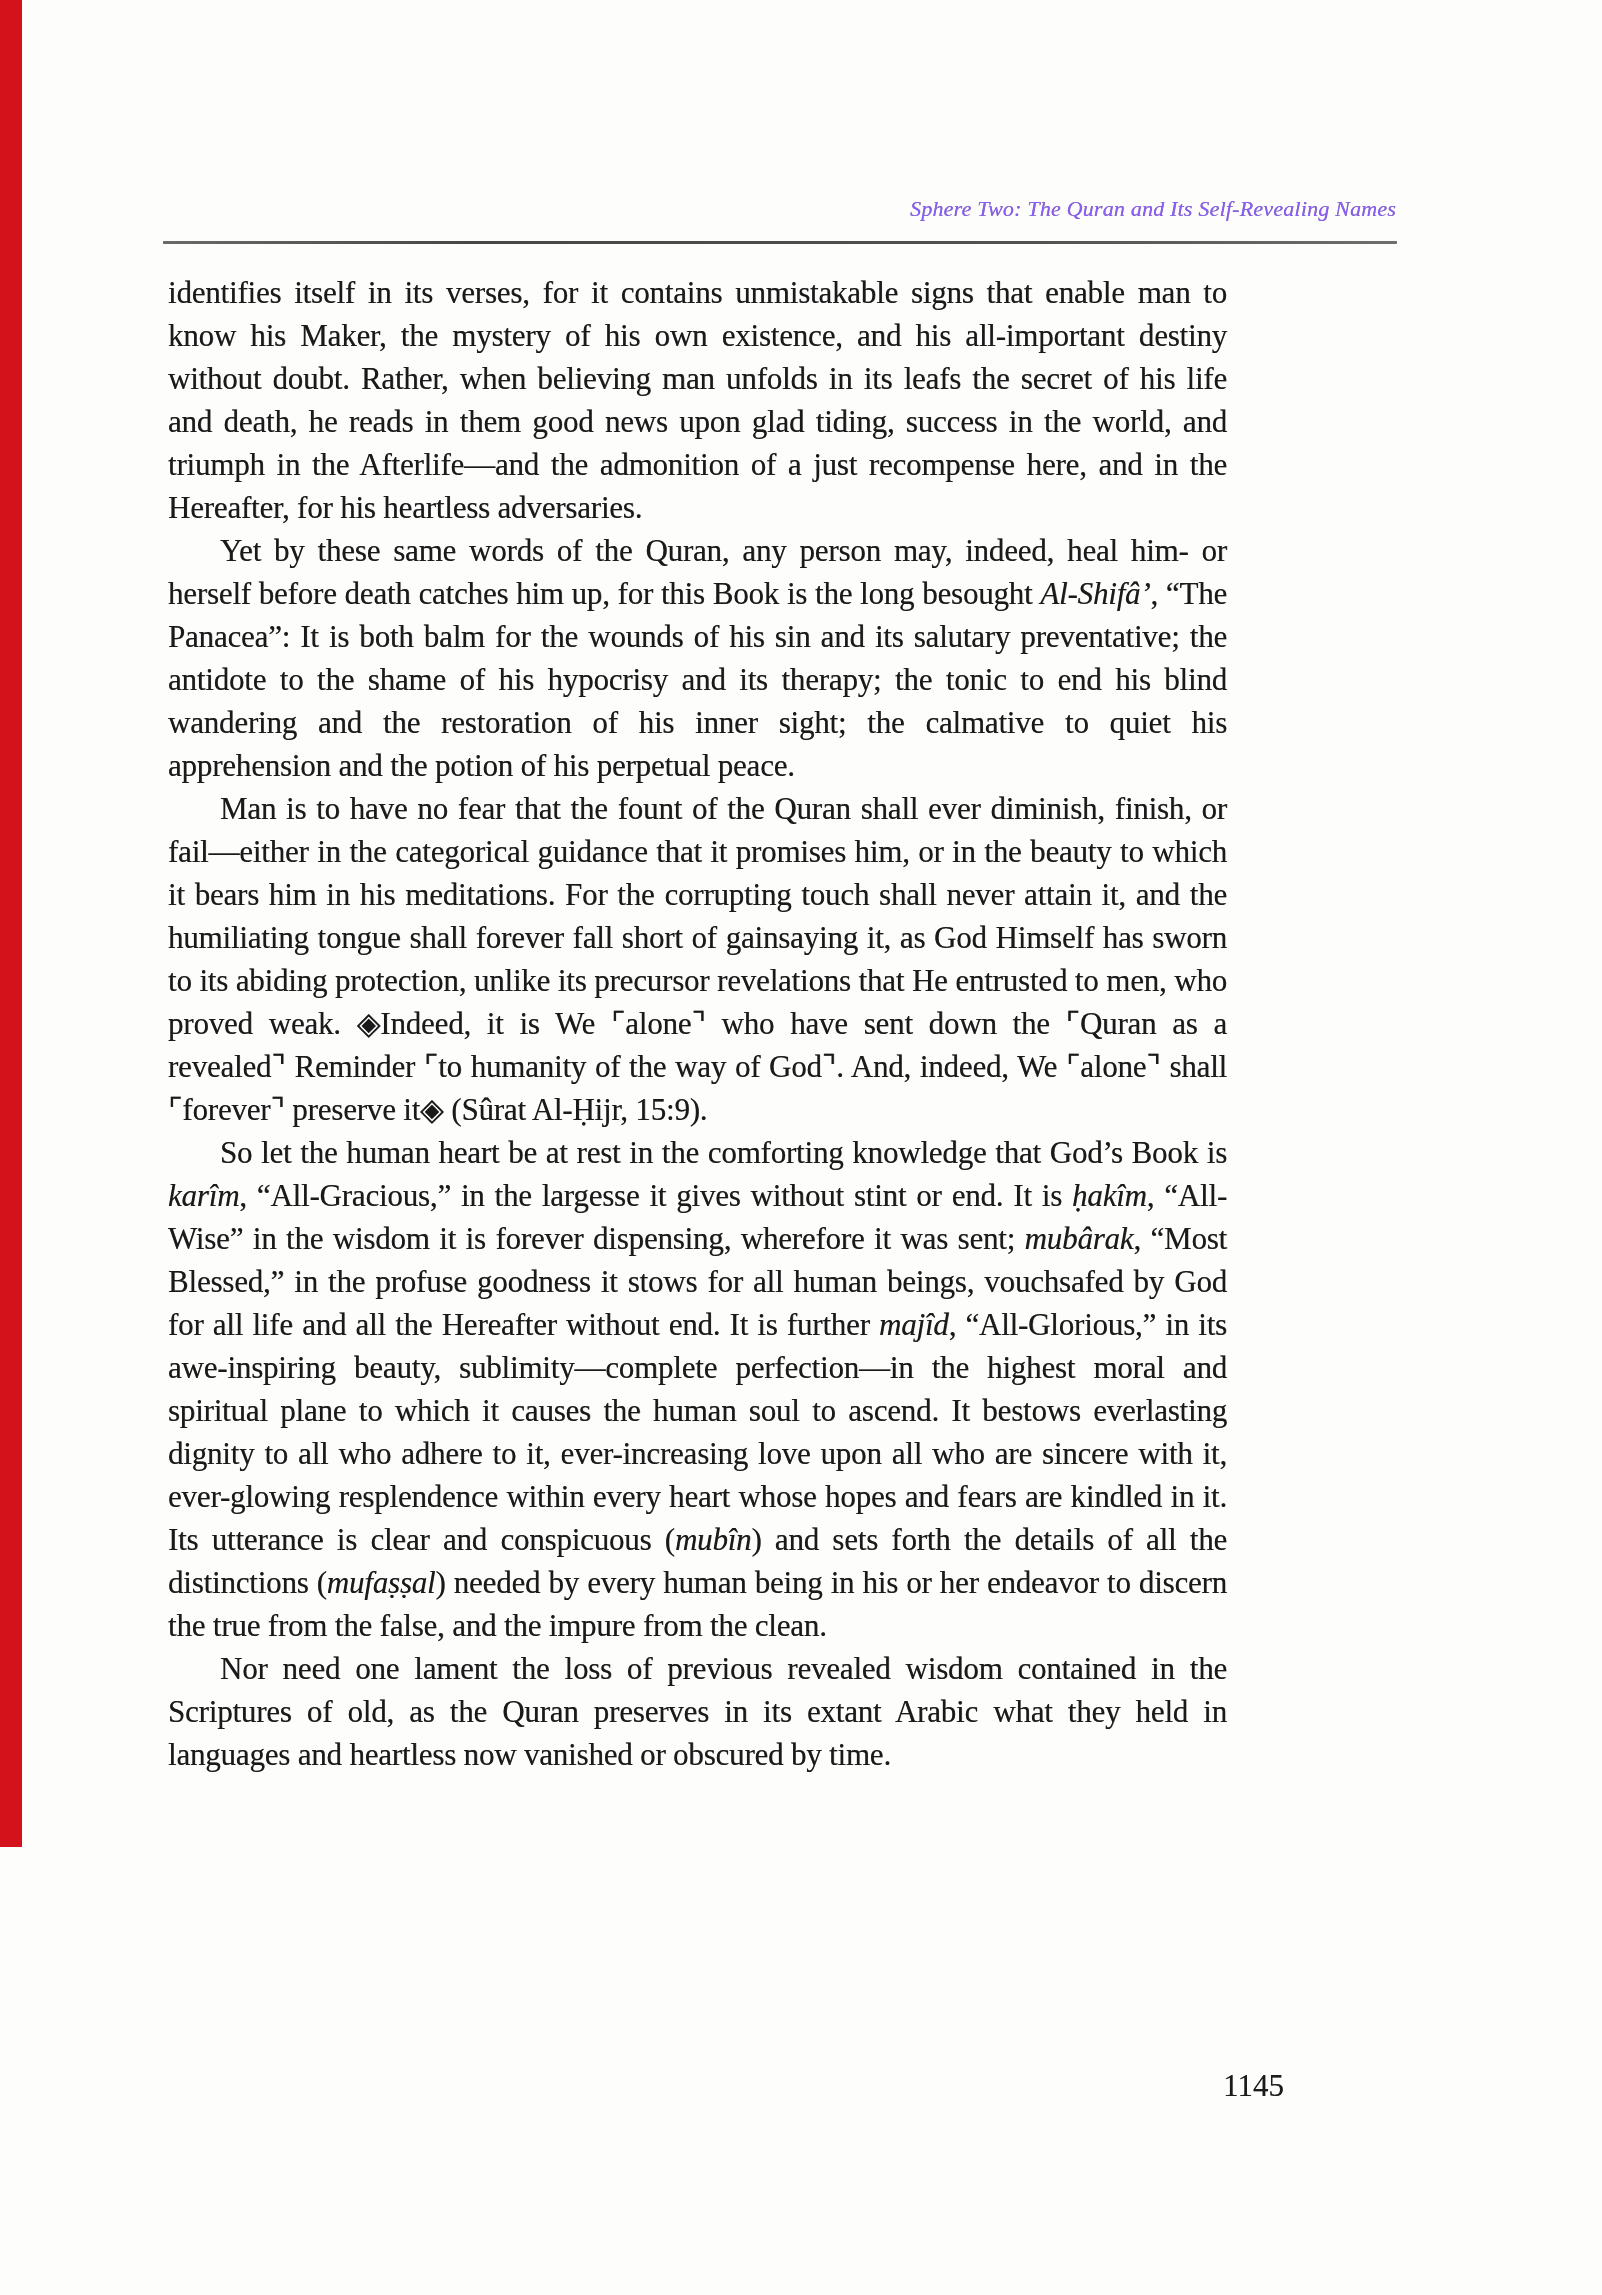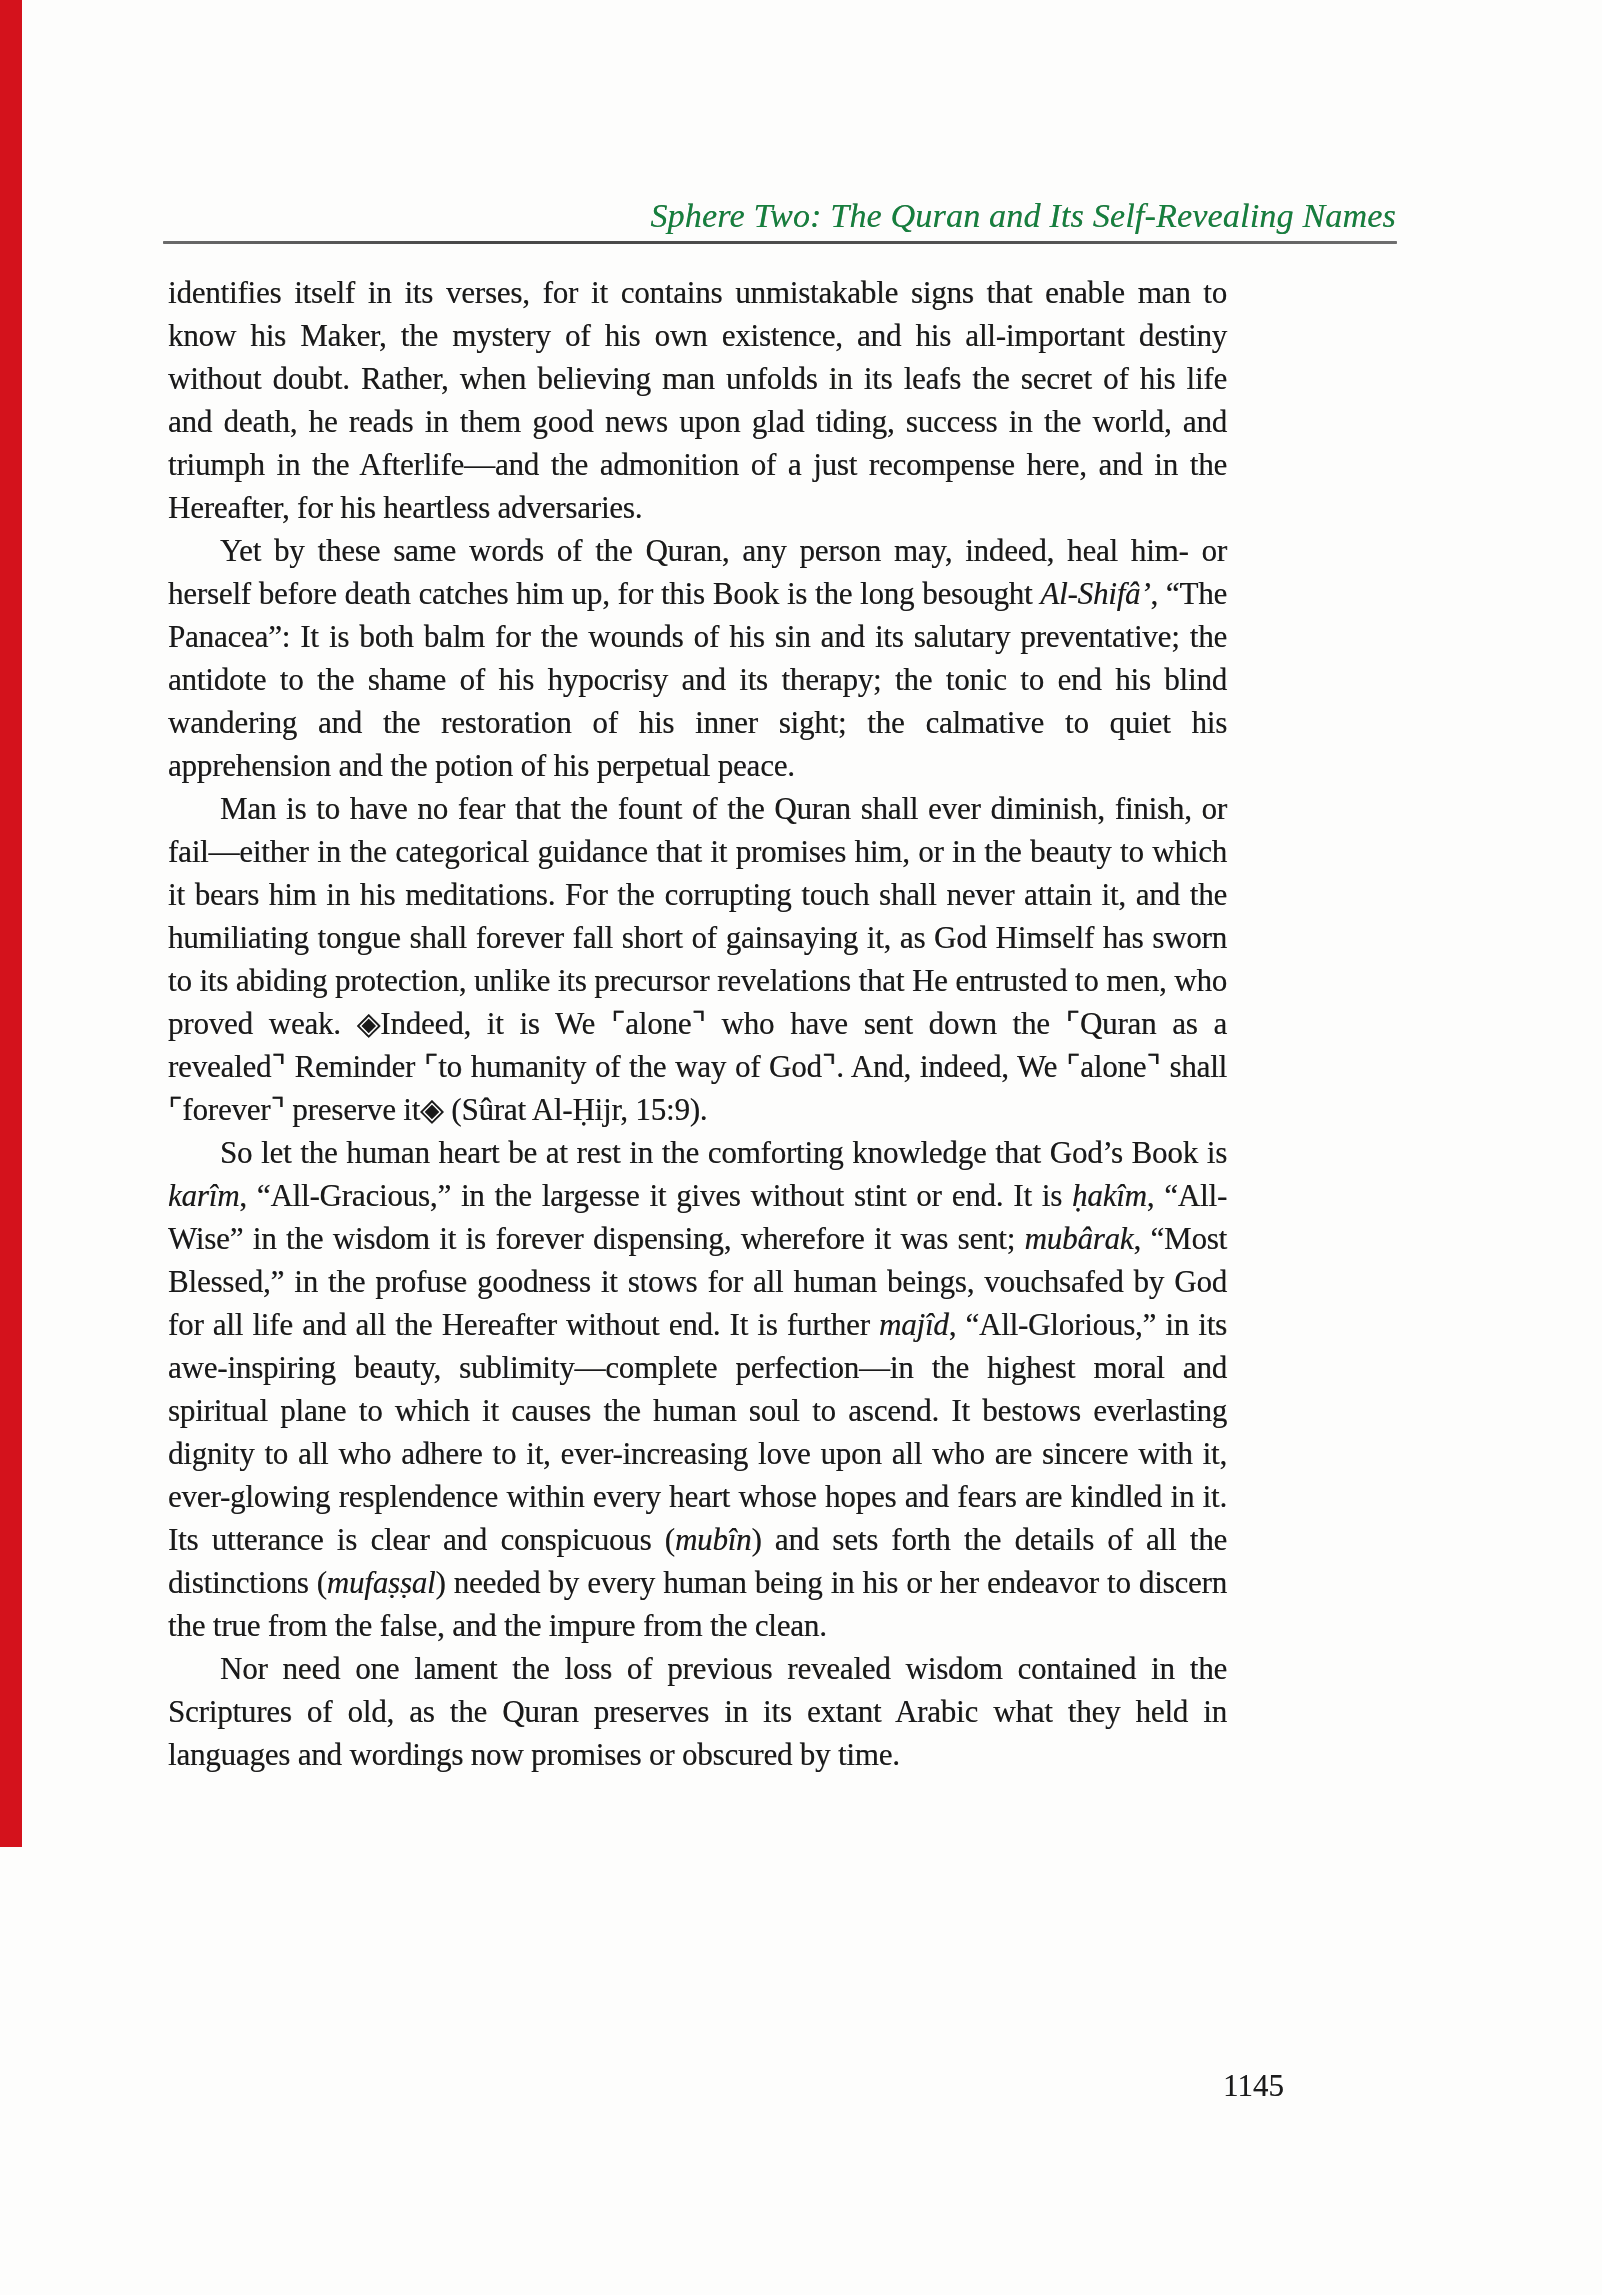--- a/index.html
+++ b/index.html
@@ -24,23 +24,23 @@
     height: 1847px;
     background: #d4121c;
   }
   .running-header {
     position: absolute;
     left: 161px;
     top: 195px;
     width: 1235px;
     text-align: right;
     font-style: italic;
-    font-size: 34px;
+    font-size: 22px;
     line-height: 1.25;
-    color: #15803d;
+    color: #8b5cf6;
     letter-spacing: 0.2px;
     text-shadow: 0.2px 0 0 rgba(0,0,0,0.5);
     white-space: nowrap;
   }
   .header-rule {
     position: absolute;
     left: 163px;
     top: 241px;
     width: 1234px;
     height: 3.2px;
@@ -81,17 +81,17 @@
 
 <div class="page">
   <div class="red-edge"></div>
   <div class="running-header">Sphere Two: The Quran and Its Self-Revealing Names</div>
   <div class="header-rule"></div>
   <div class="body-text">
       <p class="para">identifies itself in its verses, for it contains unmistakable signs that enable man to know his Maker, the mystery of his own existence, and his all-important destiny without doubt. Rather, when believing man unfolds in its leafs the secret of his life and death, he reads in them good news upon glad tiding, success in the world, and triumph in the Afterlife—and the admonition of a just recompense here, and in the Hereafter, for his heartless adversaries.</p>
       <p class="para indent">Yet by these same words of the Quran, any person may, indeed, heal him- or herself before death catches him up, for this Book is the long besought <i>Al-Shifâ’</i>, “The Panacea”: It is both balm for the wounds of his sin and its salutary preventative; the antidote to the shame of his hypocrisy and its therapy; the tonic to end his blind wandering and the restoration of his inner sight; the calmative to quiet his apprehension and the potion of his perpetual peace.</p>
       <p class="para indent">Man is to have no fear that the fount of the Quran shall ever diminish, finish, or fail—either in the categorical guidance that it promises him, or in the beauty to which it bears him in his meditations. For the corrupting touch shall never attain it, and the humiliating tongue shall forever fall short of gainsaying it, as God Himself has sworn to its abiding protection, unlike its precursor revelations that He entrusted to men, who proved weak. ◈Indeed, it is We ⌜alone⌝ who have sent down the ⌜Quran as a revealed⌝ Reminder ⌜to humanity of the way of God⌝. And, indeed, We ⌜alone⌝ shall ⌜forever⌝ preserve it◈ (Sûrat Al-Ḥijr, 15:9).</p>
       <p class="para indent">So let the human heart be at rest in the comforting knowledge that God’s Book is <i>karîm</i>, “All-Gracious,” in the largesse it gives without stint or end. It is <i>ḥakîm</i>, “All-Wise” in the wisdom it is forever dispensing, wherefore it was sent; <i>mubârak</i>, “Most Blessed,” in the profuse goodness it stows for all human beings, vouchsafed by God for all life and all the Hereafter without end. It is further <i>majîd</i>, “All-Glorious,” in its awe-inspiring beauty, sublimity—complete perfection—in the highest moral and spiritual plane to which it causes the human soul to ascend. It bestows everlasting dignity to all who adhere to it, ever-increasing love upon all who are sincere with it, ever-glowing resplendence within every heart whose hopes and fears are kindled in it. Its utterance is clear and conspicuous (<i>mubîn</i>) and sets forth the details of all the distinctions (<i>mufaṣṣal</i>) needed by every human being in his or her endeavor to discern the true from the false, and the impure from the clean.</p>
-      <p class="para indent">Nor need one lament the loss of previous revealed wisdom contained in the Scriptures of old, as the Quran preserves in its extant Arabic what they held in languages and wordings now promises or obscured by time.</p>
+      <p class="para indent">Nor need one lament the loss of previous revealed wisdom contained in the Scriptures of old, as the Quran preserves in its extant Arabic what they held in languages and heartless now vanished or obscured by time.</p>
     </div>
   <div class="page-number">1145</div>
 </div>
 
 
 </body></html>

